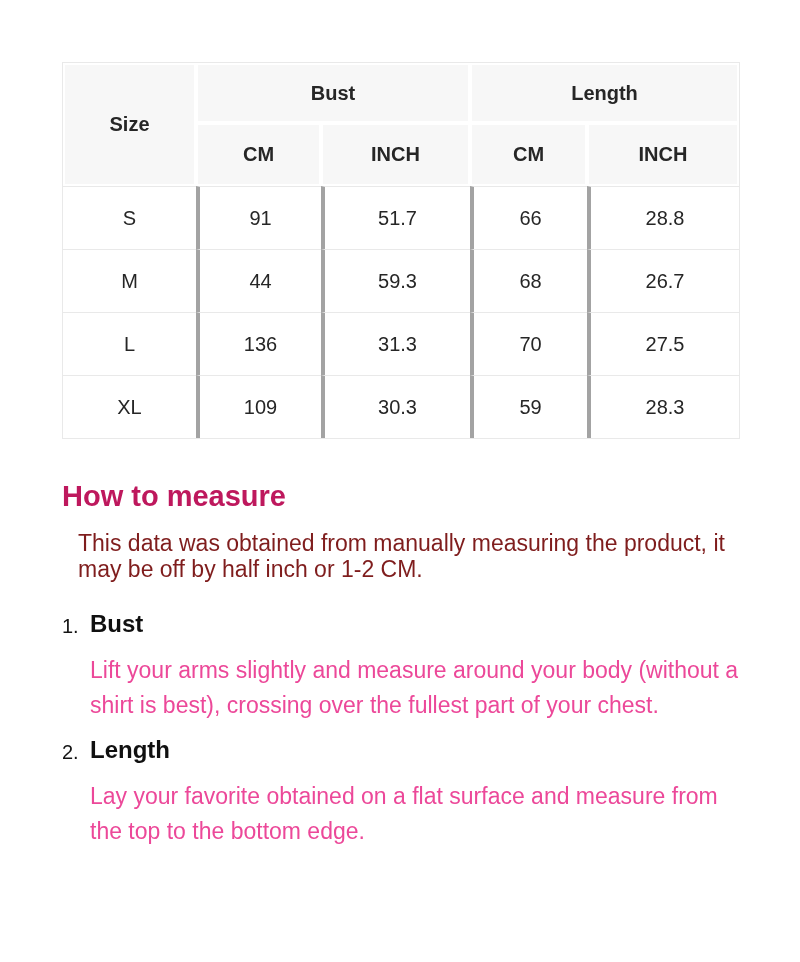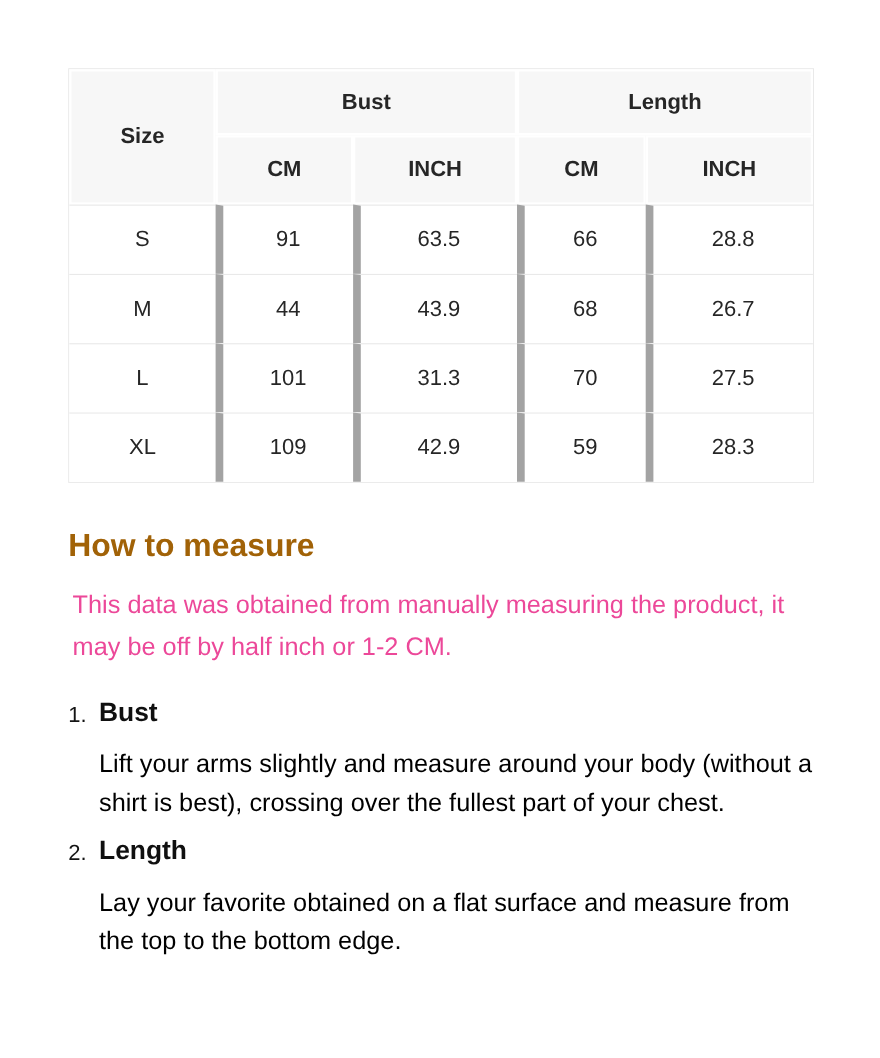--- a/index.html
+++ b/index.html
@@ -43,41 +43,41 @@
     border: 2px solid #ffffff;
     font-size: 20px;
     font-weight: 700;
     padding: 0;
   }
   tr.hrow-1 { height: 60px; }
   tr.hrow-2 { height: 63px; }
   table.size-chart tbody tr { height: 63px; }
   table.size-chart td {
     border-top: 1px solid #e9e9e9;
-    border-left: 7px solid #a3a3a3;
+    border-left: 4px solid #a3a3a3;
     font-size: 20px;
     font-weight: 400;
     padding: 0;
     background: #ffffff;
   }
   table.size-chart td:first-child { border-left: none; }
 
   
   .howto-title {
     margin: 40px 0 17px 0;
     font-size: 29px;
     line-height: 34px;
     font-weight: 700;
-    color: #a16207;
+    color: #be185d;
   }
   .howto-intro {
-    margin: 0 0 27px 4px;
+    margin: 0 0 27px 16px;
     font-size: 23px;
-    line-height: 38px;
-    color: #ec4899;
+    line-height: 26px;
+    color: #7f1d1d;
     width: 678px;
   }
   ol.measure-list {
     list-style: none;
     margin: 0;
     padding: 0;
     width: 678px;
   }
   ol.measure-list li {
     display: flex;
@@ -96,21 +96,21 @@
     margin: 0;
     font-size: 24px;
     line-height: 30px;
     font-weight: 700;
     color: #101010;
   }
   .li-desc {
     margin: 14px 0 8px 0;
     font-size: 23px;
     line-height: 35px;
-    color: #000000;
+    color: #ec4899;
   }
 </style>
 </head>
 <body>
 
 <div class="page">
 
   <div class="table-wrap">
     <table class="size-chart">
       <colgroup>
@@ -130,42 +130,42 @@
           <th>CM</th>
           <th>INCH</th>
           <th>CM</th>
           <th>INCH</th>
         </tr>
       </thead>
       <tbody>
         <tr>
           <td>S</td>
           <td>91</td>
-          <td>63.5</td>
+          <td>51.7</td>
           <td>66</td>
           <td>28.8</td>
         </tr>
         <tr>
           <td>M</td>
           <td>44</td>
-          <td>43.9</td>
+          <td>59.3</td>
           <td>68</td>
           <td>26.7</td>
         </tr>
         <tr>
           <td>L</td>
-          <td>101</td>
+          <td>136</td>
           <td>31.3</td>
           <td>70</td>
           <td>27.5</td>
         </tr>
         <tr>
           <td>XL</td>
           <td>109</td>
-          <td>42.9</td>
+          <td>30.3</td>
           <td>59</td>
           <td>28.3</td>
         </tr>
       </tbody>
     </table>
   </div>
 
   <h2 class="howto-title">How to measure</h2>
 
   <p class="howto-intro">This data was obtained from manually measuring the product, it may be off by half inch or 1-2 CM.</p>

